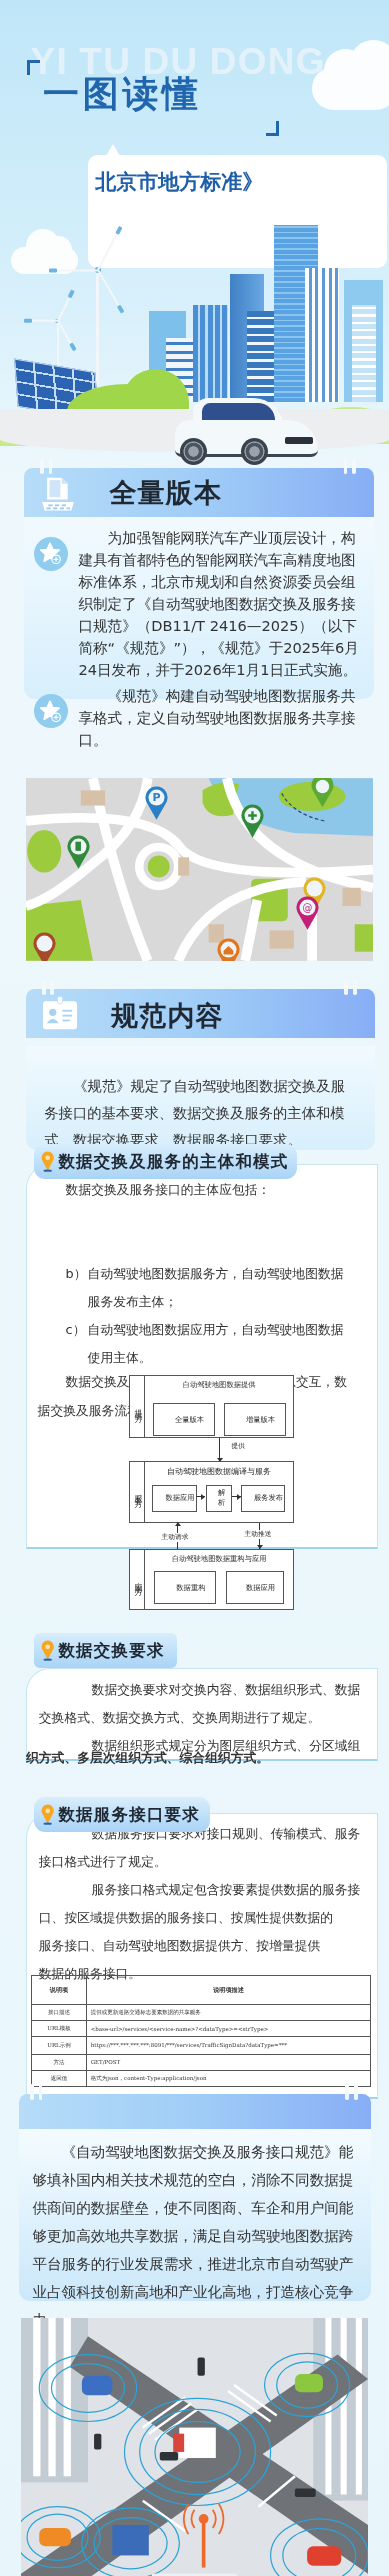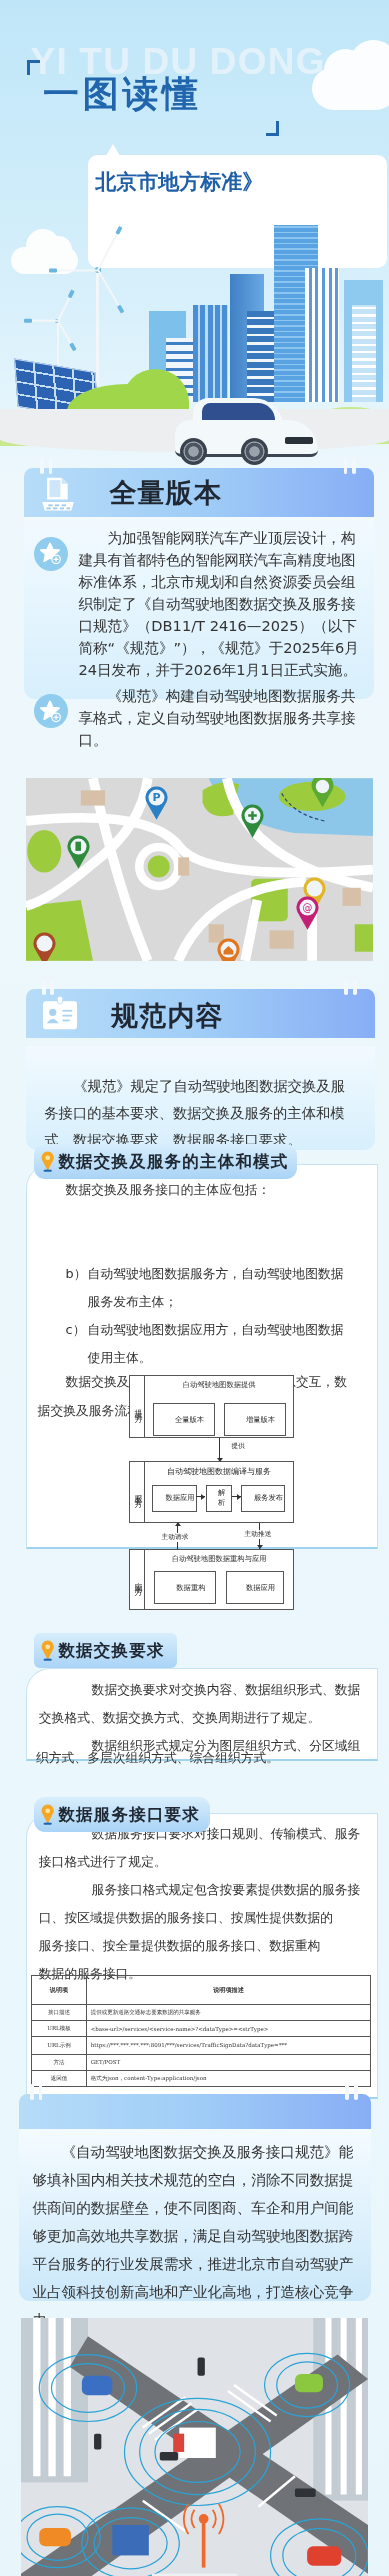--- a/index.html
+++ b/index.html
@@ -389,36 +389,36 @@
         <ellipse cx="11" cy="32" rx="7" ry="2" fill="#2166ad"></ellipse>
       </svg>
     <span class="tab-label">数据交换及服务的主体和模式</span>
   </div>
 
   <div class="card" style="top:1668px; height:93px;">
     <div class="body-text" style="left:65px; top:7.3px;">数据交换要求对交换内容、数据组织形式、数据</div>
     <div class="body-text" style="left:12.2px; top:35px;">交换格式、数据交换方式、交换周期进行了规定。</div>
     <div class="body-text" style="left:65px; top:63px;">数据组织形式规定分为图层组织方式、分区域组</div>
   </div>
-  <div class="body-text" style="left:36px; top:1744px;">织方式、多层次组织方式、综合组织方式。</div>
+  <div class="body-text" style="left:26px; top:1744px;font-weight:bold;">织方式、多层次组织方式、综合组织方式。</div>
   <div class="tab" style="top:1633px; padding-right:12.2px;border-radius:6px;">
     <svg class="pin" width="13.4" height="21" viewBox="0 0 22 34">
         <path d="M11 32 L2 15 A10 10 0 1 1 20 15 Z" fill="#f5a623"></path>
         <circle cx="11" cy="11" r="4" fill="#fde3a8"></circle>
         <ellipse cx="11" cy="32" rx="7" ry="2" fill="#2166ad"></ellipse>
       </svg>
     <span class="tab-label">数据交换要求</span>
   </div>
 
   <div class="card" style="top:1813px; height:286px;">
     <div class="body-text" style="left:65px; top:6.1px;">数据服务接口要求对接口规则、传输模式、服务</div>
     <div class="body-text" style="left:12.2px; top:34px;">接口格式进行了规定。</div>
     <div class="body-text" style="left:65px; top:62px;">服务接口格式规定包含按要素提供数据的服务接</div>
     <div class="body-text" style="left:12.2px; top:90px;">口、按区域提供数据的服务接口、按属性提供数据的</div>
-    <div class="body-text" style="left:12.2px; top:118px;">服务接口、按全量提供数据的服务接口、数据重构</div>
+    <div class="body-text" style="left:12.2px; top:118px;">服务接口、自动驾驶地图数据提供方、按增量提供</div>
     <div class="body-text" style="left:12.2px; top:146px;">数据的服务接口。</div>
   </div>
   <div class="tab" style="top:1797px; padding-right:9.7px;">
     <svg class="pin" width="13.4" height="21" viewBox="0 0 22 34">
         <path d="M11 32 L2 15 A10 10 0 1 1 20 15 Z" fill="#f5a623"></path>
         <circle cx="11" cy="11" r="4" fill="#fde3a8"></circle>
         <ellipse cx="11" cy="32" rx="7" ry="2" fill="#2166ad"></ellipse>
       </svg>
     <span class="tab-label">数据服务接口要求</span>
   </div>

